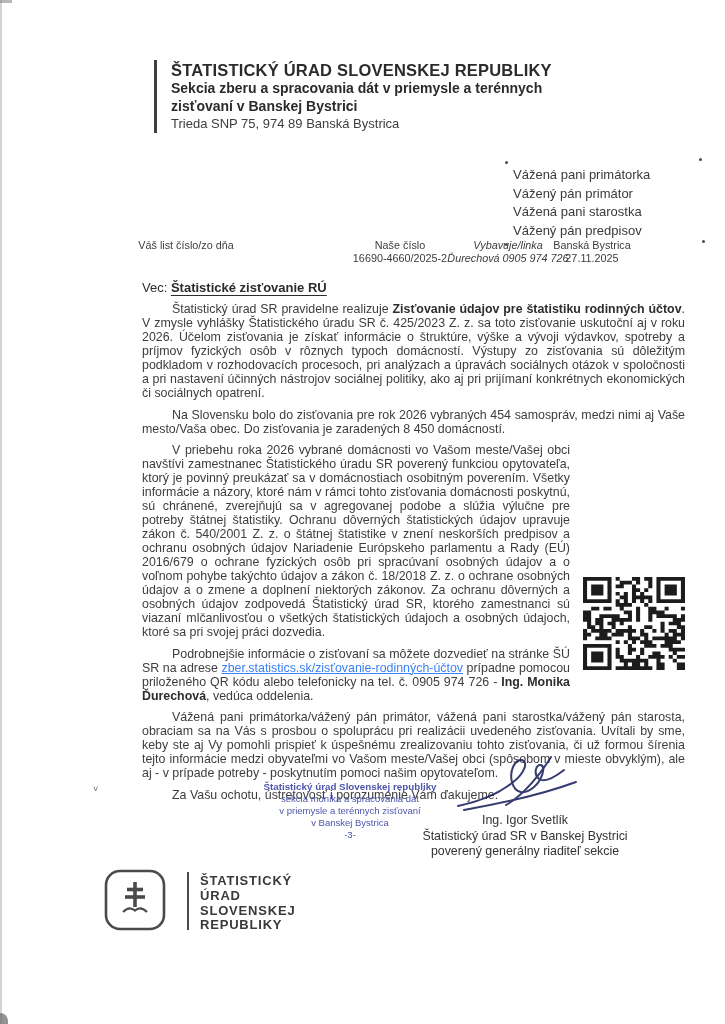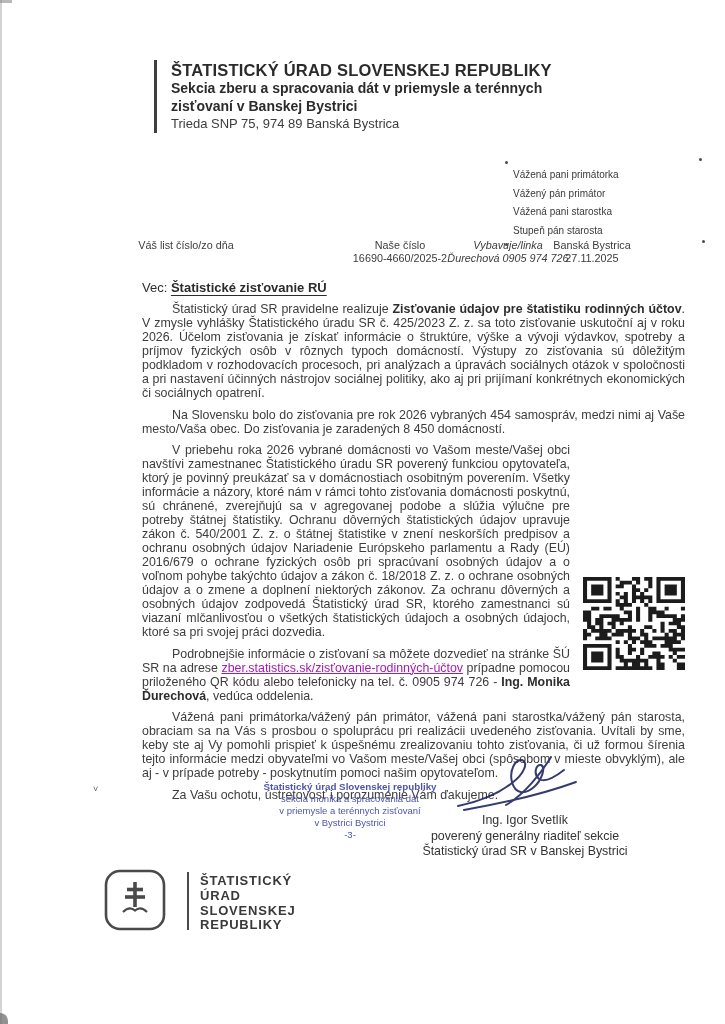--- a/index.html
+++ b/index.html
@@ -11,40 +11,40 @@
   .corner-tl{position:absolute;left:0;top:0;width:12px;height:3px;background:#8a8a8a;opacity:.6;}
   .artifact-v{position:absolute;left:93px;top:784px;font-size:9px;color:#5c5c5c;}
 
   
   .header{position:absolute;left:154px;top:60px;border-left:3px solid #3f3f3f;padding-left:14px;}
   .org{font-size:16.5px;font-weight:bold;color:#2b2b2b;letter-spacing:.2px;line-height:20px;white-space:nowrap;}
   .sec{font-size:14px;font-weight:bold;color:#2b2b2b;line-height:17.5px;white-space:nowrap;}
   .addr{font-size:13px;line-height:18px;color:#3d3d3d;white-space:nowrap;}
 
   
-  .recipient{position:absolute;left:513px;top:166px;font-size:10px;line-height:18.6px;color:#3a3a3a;}
+  .recipient{position:absolute;left:513px;top:166px;font-size:13px;line-height:18.6px;color:#3a3a3a;}
   .dot{position:absolute;width:3px;height:3px;background:#4a4a4a;border-radius:50%;}
   .dot1{left:505px;top:161px;}.dot2{left:699px;top:158px;}
   .dot3{left:505px;top:243px;}.dot4{left:702px;top:240px;}
 
   
   .refrow{position:absolute;left:142px;top:239px;width:543px;height:32px;font-size:10.8px;line-height:13px;color:#3c3c3c;}
   .refcol{position:absolute;transform:translateX(-50%);text-align:center;white-space:nowrap;}
   .refc1{left:44px;}.refc2{left:258px;}.refc3{left:366px;font-style:italic;}.refc4{left:450px;text-align:center;}
 
   
   .subject{position:absolute;left:142px;top:280px;font-size:13px;color:#2e2e2e;}
   .subject .t{font-weight:bold;text-decoration:underline;text-underline-offset:3px;color:#2b2b2b;}
 
   
   .bodytext{position:absolute;left:142px;top:302px;width:543px;font-size:12.4px;line-height:14px;
             text-align:justify;color:#3d3d3d;}
   .bodytext p{margin:0 0 7.5px 0;text-indent:30px;}
   .bodytext b{color:#2d2d2d;}
-  a.doc-link{color:#a21caf;text-decoration:underline;}
+  a.doc-link{color:#3b82f6;text-decoration:underline;}
   .qr-box{float:right;width:102px;height:93px;margin:134px 0 6px 13px;}
   .qr-box svg{width:102px;height:93px;display:block;}
 
   
   .stamp{position:absolute;left:248px;top:781px;width:204px;text-align:center;color:#4d55ab;
          font-size:9.5px;line-height:12px;}
   .stamp .s0{font-weight:bold;font-size:9.8px;}
   .sig-svg{position:absolute;left:452px;top:754px;}
   .signatory{position:absolute;left:393px;top:813px;width:264px;text-align:center;
              font-size:12.4px;line-height:15.5px;color:#333;}
@@ -76,21 +76,21 @@
   </div>
 
   <span class="dot dot1"></span>
   <span class="dot dot2"></span>
   <span class="dot dot3"></span>
   <span class="dot dot4"></span>
   <div class="recipient">
     <div>Vážená pani primátorka</div>
     <div>Vážený pán primátor</div>
     <div>Vážená pani starostka</div>
-    <div>Stupeň pán starosta</div>
+    <div>Vážený pán predpisov</div>
   </div>
 
   <div class="refrow">
     <div class="refcol refc1">
       <div>Váš list číslo/zo dňa</div>
     </div>
     <div class="refcol refc2">
       <div>Naše číslo</div>
       <div>16690-4660/2025-2</div>
     </div>
@@ -122,36 +122,36 @@
       <p><span>Podrobnejšie informácie o zisťovaní sa môžete dozvedieť na stránke ŠÚ SR na adrese </span><a class="doc-link" href="#">zber.statistics.sk/zisťovanie-rodinných-účtov</a><span> prípadne pomocou priloženého QR kódu alebo telefonicky na tel. č. 0905 974 726 - </span><b>Ing. Monika Ďurechová</b><span>, vedúca oddelenia.</span></p>
     </div>
     <p>Vážená pani primátorka/vážený pán primátor, vážená pani starostka/vážený pán starosta, obraciam sa na Vás s prosbou o spoluprácu pri realizácii uvedeného zisťovania. Uvítali by sme, keby ste aj Vy pomohli prispieť k úspešnému zrealizovaniu tohto zisťovania, či už formou šírenia tejto informácie medzi obyvateľmi vo Vašom meste/Vašej obci (spôsobom v mieste obvyklým), ale aj - v prípade potreby - poskytnutím pomoci našim opytovateľom.</p>
     <p>Za Vašu ochotu, ústretovosť i porozumenie Vám ďakujeme.</p>
   </div>
 
   <div class="stamp">
     <div class="s0">Štatistický úrad Slovenskej republiky</div>
     <div>sekcia monika a spracovania dát</div>
     <div>v priemysle a terénnych zisťovaní</div>
-    <div>v Bystrici Bystrici</div>
+    <div>v Banskej Bystrica</div>
     <div>-3-</div>
   </div>
 
   <svg class="sig-svg" width="132" height="60" viewBox="0 0 132 60">
     <g fill="none" stroke="#242b63" stroke-width="2" stroke-linecap="round" stroke-linejoin="round" opacity="0.92">
       <path d="M6,52 C30,47 46,40 60,29 C72,20 77,8 70,6 C63,5 57,17 60,28 C63,40 73,41 82,33 C90,26 94,13 89,11 C84,10 81,20 87,25 C93,29 103,23 112,16"></path>
       <path d="M99,3 C90,18 72,41 54,51"></path>
       <path d="M12,56 C46,50 86,42 124,28"></path>
     </g>
   </svg>
 
   <div class="signatory">
     <div>Ing. Igor Svetlík</div>
+    <div>Štatistický úrad SR v Banskej Bystrici</div>
     <div>poverený generálny riaditeľ sekcie</div>
-    <div>Štatistický úrad SR v Banskej Bystrici</div>
   </div>
 
   <svg class="emblem" width="62" height="62" viewBox="0 0 62 62">
     <g fill="none" stroke="#4a4a4a">
       <rect x="2" y="2" width="58" height="58" rx="14" stroke-width="2.6"></rect>
       <path d="M31,13 V38" stroke-width="3.6"></path>
       <path d="M23,20.5 H39" stroke-width="3.6"></path>
       <path d="M21,28 H41" stroke-width="3.6"></path>
       <path d="M19,43 Q25.5,36.5 31,41.5 Q36.5,36.5 43,43" stroke-width="2.2"></path>
     </g>

